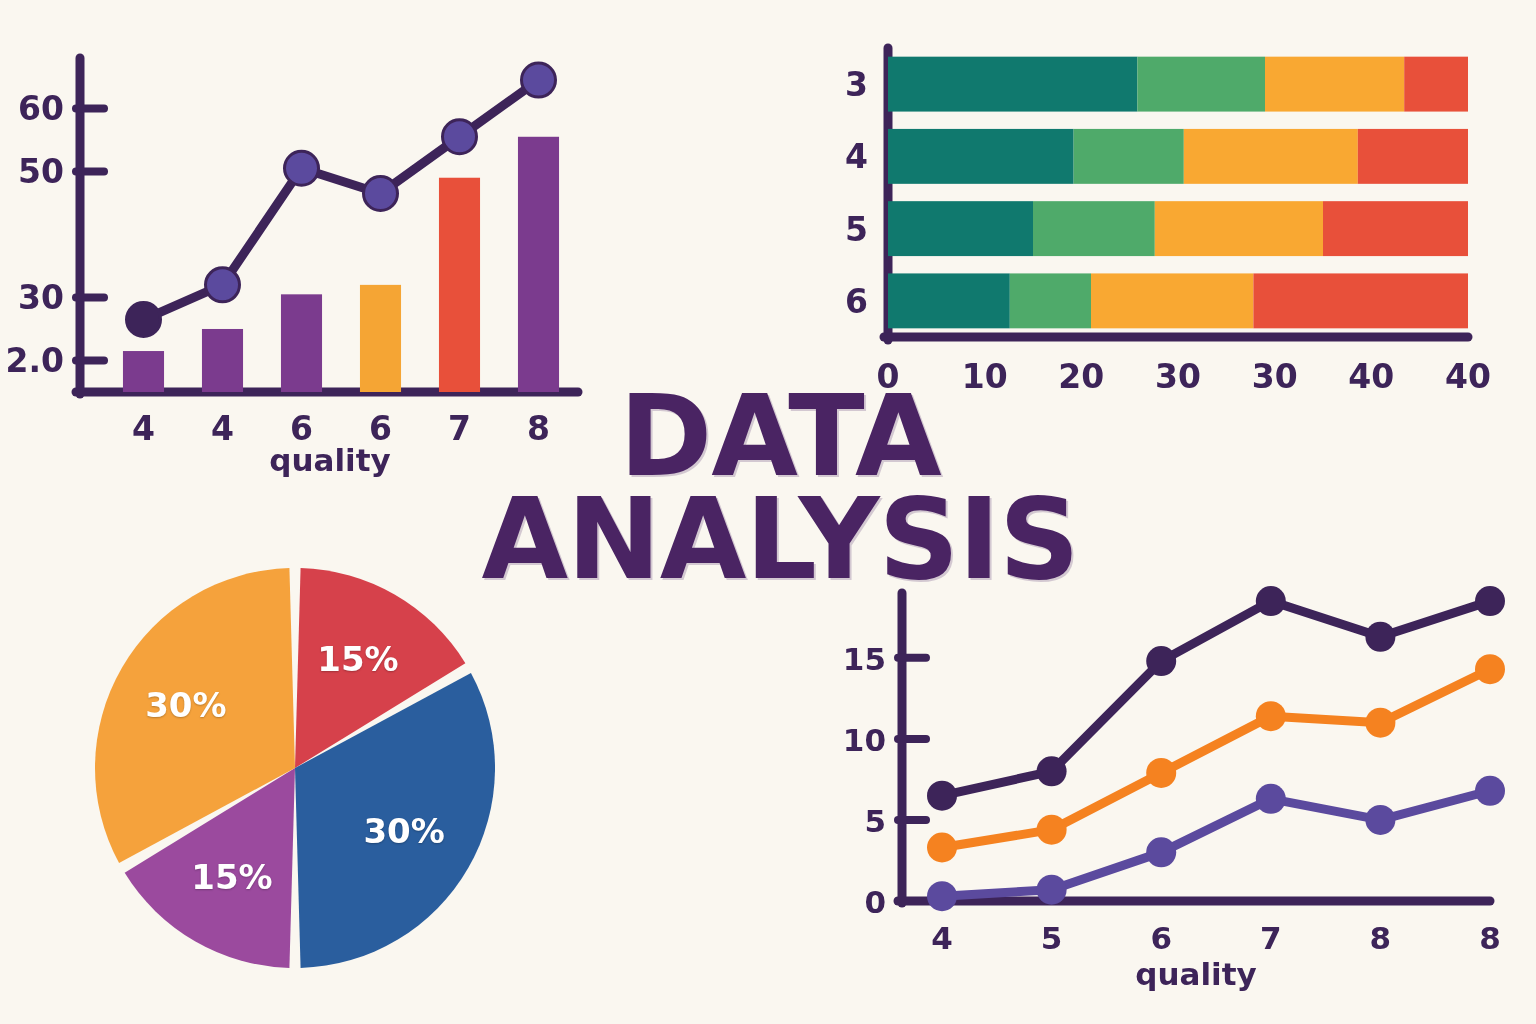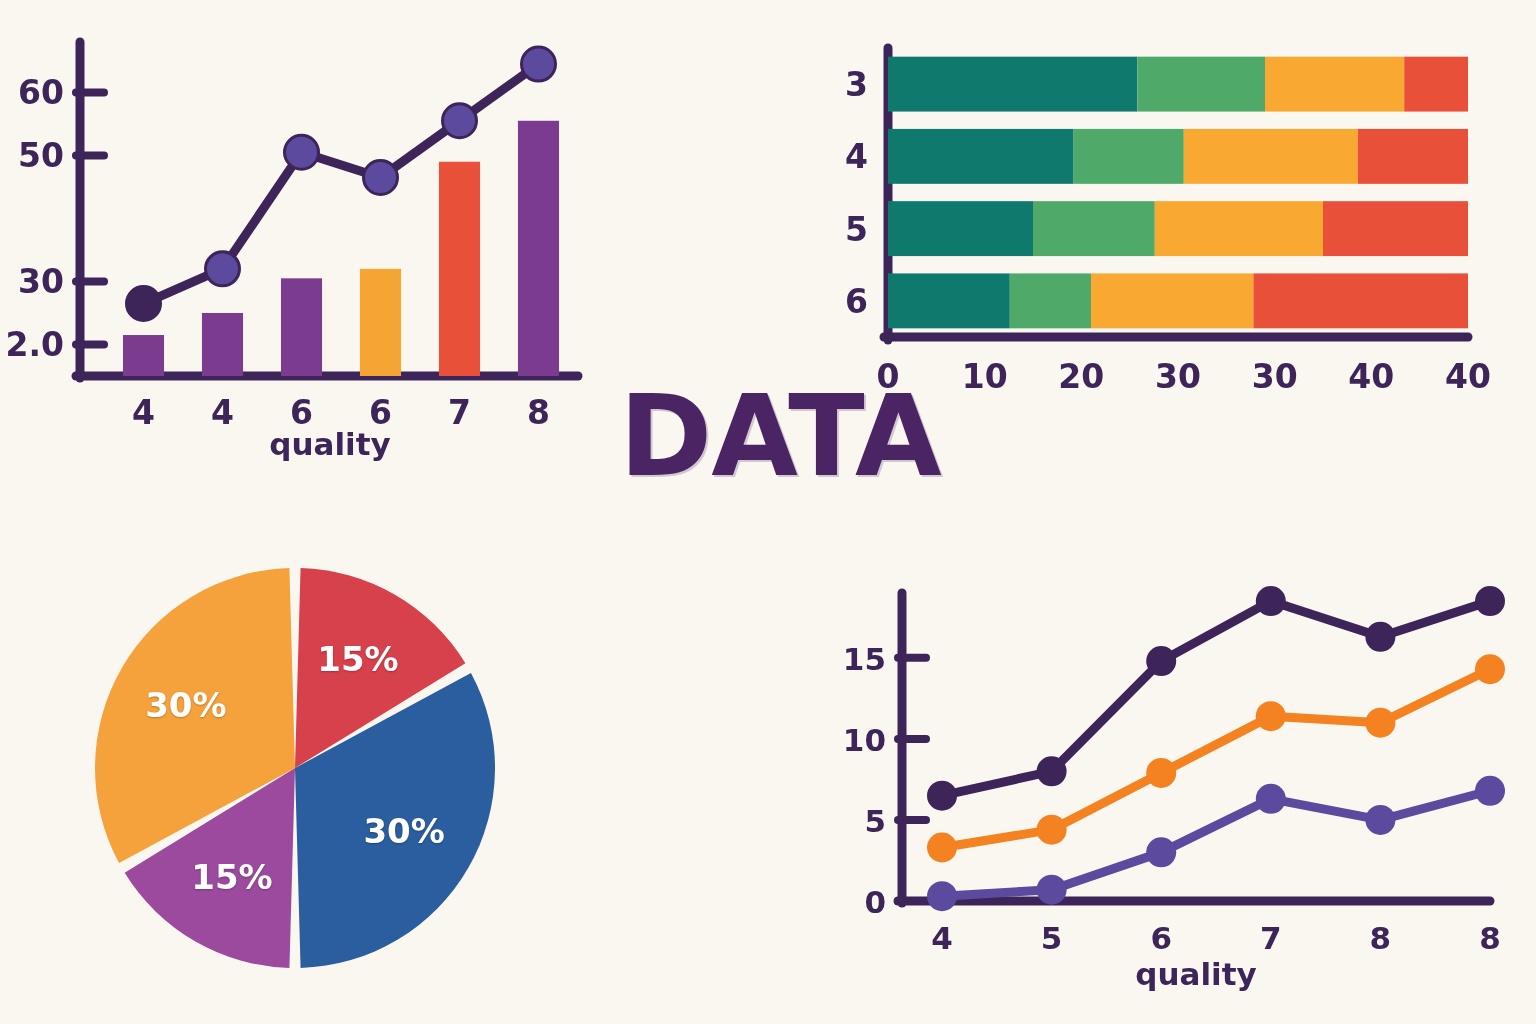--- a/index.html
+++ b/index.html
@@ -13,21 +13,21 @@
     width: 1536px;
     height: 1024px;
     background: #faf7f0;
     overflow: hidden;
     font-family: "DejaVu Sans", "Liberation Sans", sans-serif;
   }
 
   
   .panel { position: absolute; }
 
-  #panel-bar-line   { left: 0px;   top: 0px;   width: 620px; height: 500px; }
+  #panel-bar-line   { left: 0px;   top: 16px;   width: 620px; height: 500px; }
   #panel-stacked    { left: 820px; top: 10px;  width: 716px; height: 400px; }
   #panel-pie        { left: 60px;  top: 531px; width: 480px; height: 480px; }
   #panel-multiline  { left: 830px; top: 545px; width: 706px; height: 470px; }
   #panel-title      { left: 440px; top: 385px; width: 680px; height: 230px; }
 
   
   .poster-title {
     font-family: "DejaVu Sans", "Liberation Sans", sans-serif;
     font-weight: bold;
     color: #4a2463;
@@ -212,15 +212,16 @@
           <text x="440.79999999999995" y="404" class="tick-label-sm" text-anchor="middle">7</text>
           <text x="550.4" y="404" class="tick-label-sm" text-anchor="middle">8</text>
           <text x="660" y="404" class="tick-label-sm" text-anchor="middle">8</text>
         </g>
       <text id="ml-xtitle" class="axis-title" x="366" y="440" text-anchor="middle">quality</text>
     </svg>
   </div>
 
   <div class="panel" id="panel-title">
     <div class="poster-title title-line-1">DATA</div>
+    <div class="poster-title title-line-2">ANALYSIS</div>
   </div>
 
 </div>
 
 </body></html>

